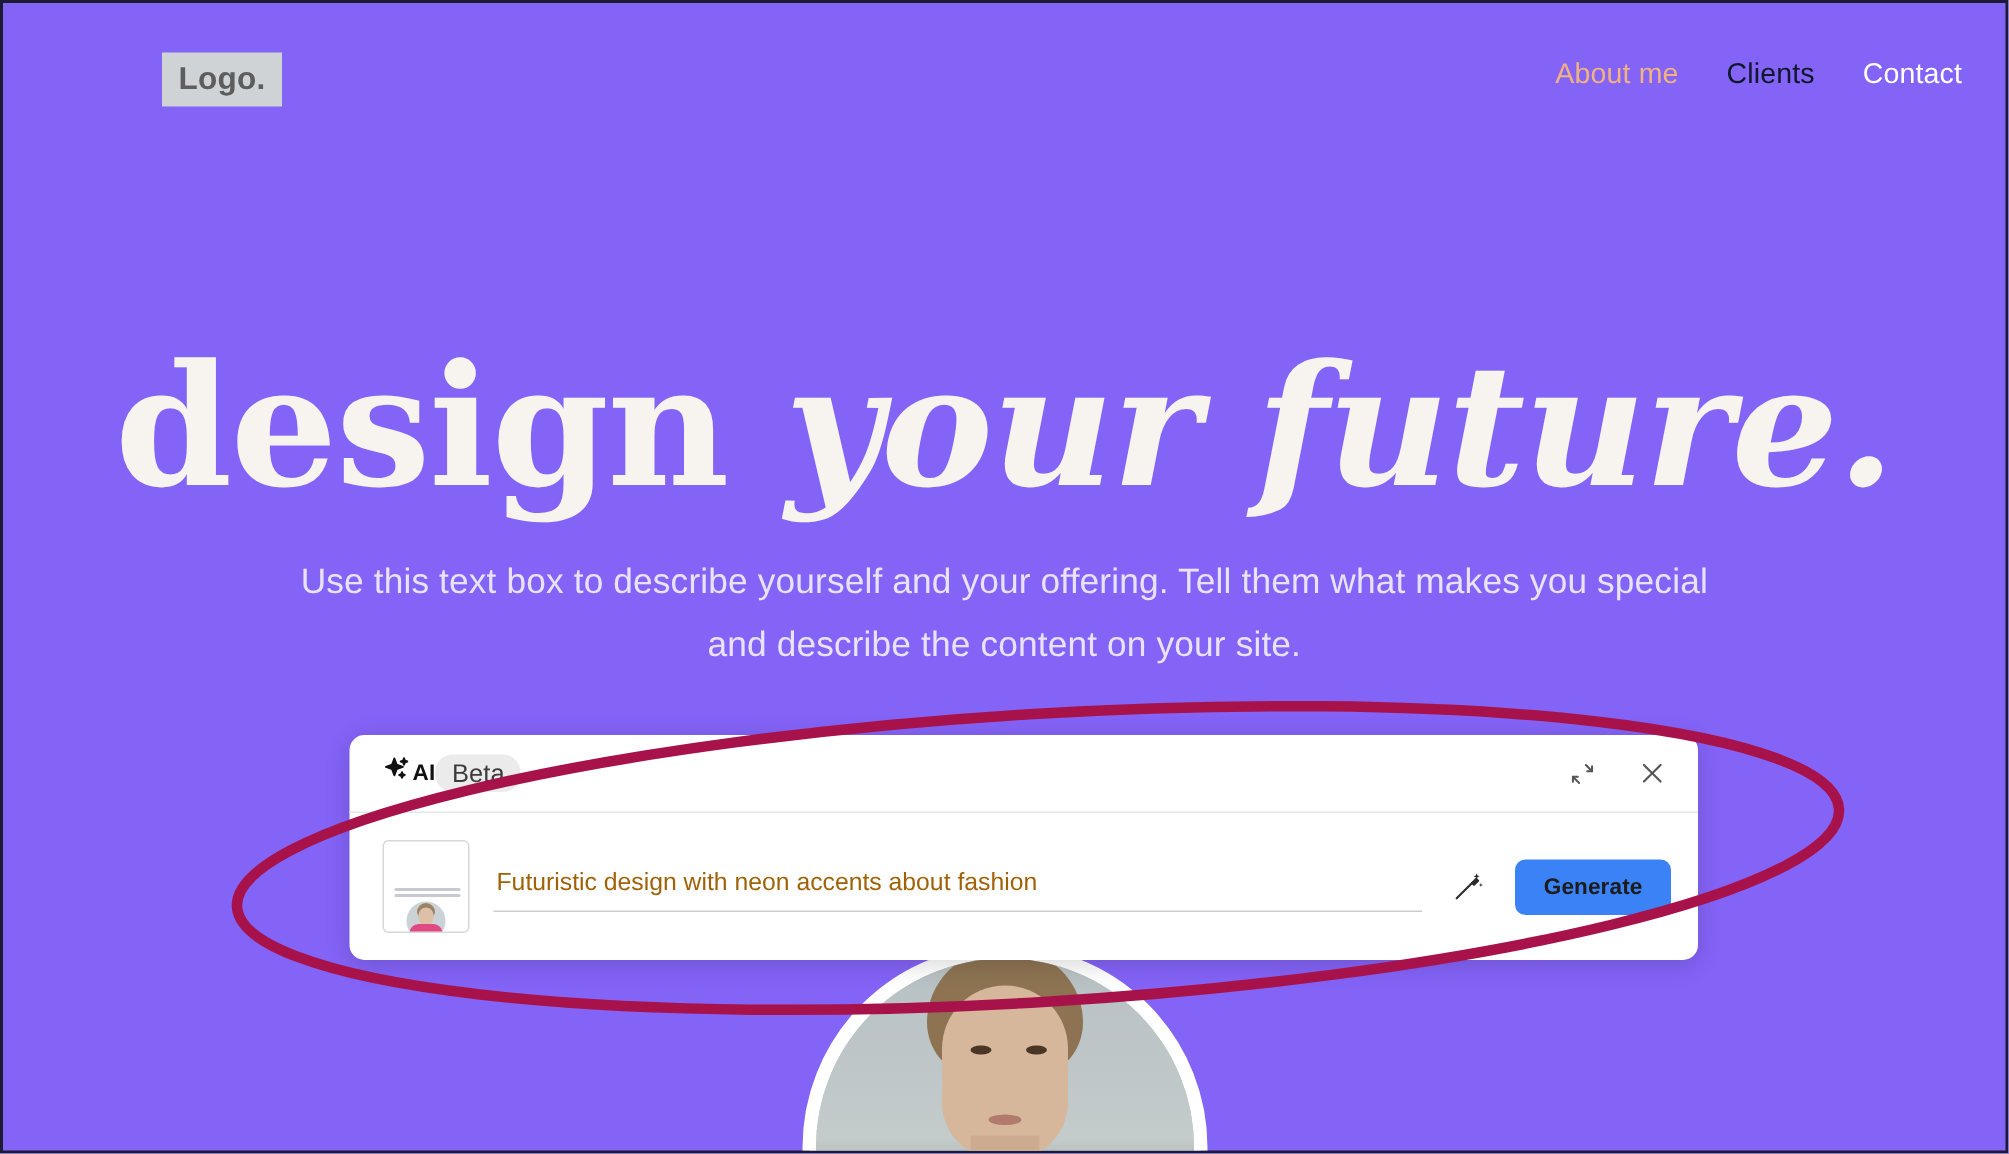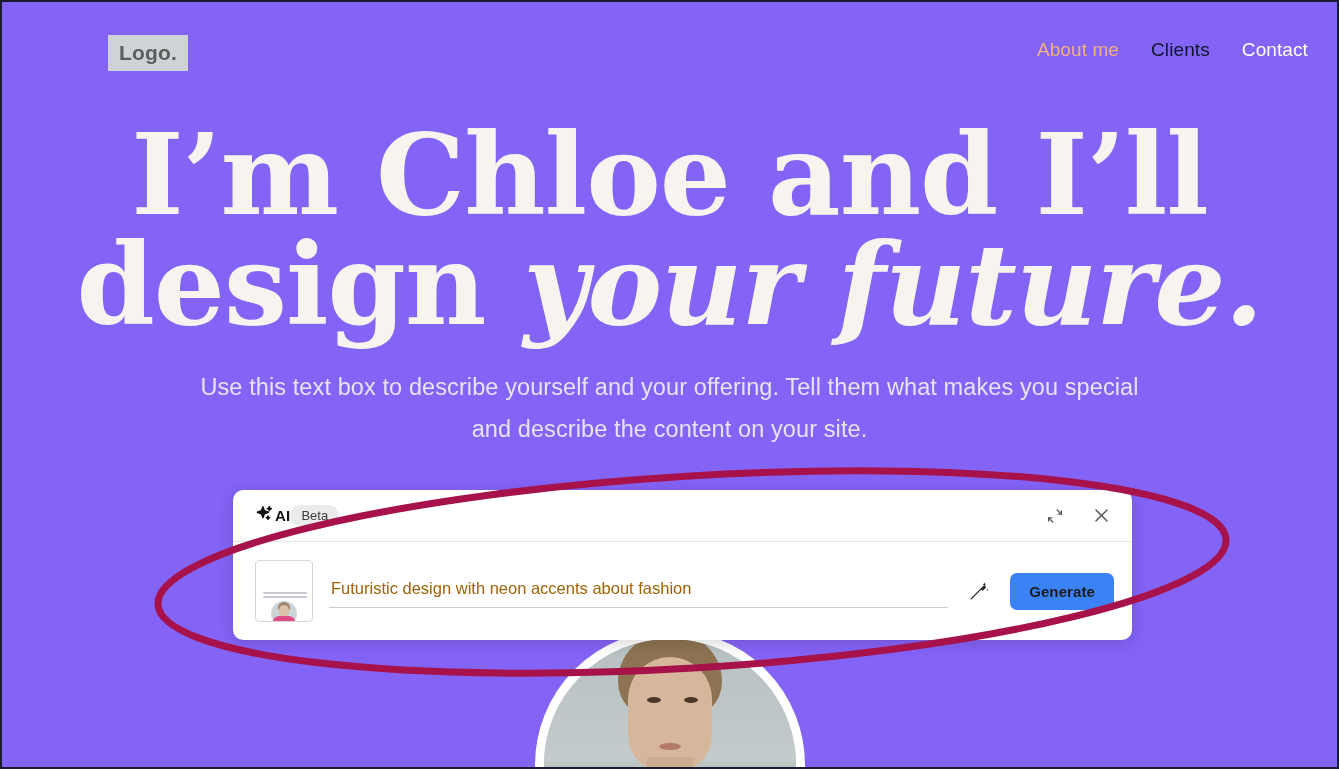--- a/index.html
+++ b/index.html
@@ -186,21 +186,21 @@
   }
   #ai-brand .label {
     font-size: 15px;
     font-weight: bold;
     color: #111111;
     letter-spacing: 0.2px;
   }
   .beta-badge {
     background: #ebebeb;
     color: #3c3c3c;
-    font-size: 13px;
+    font-size: 17px;
     padding: 4px 11px;
     border-radius: 12px;
     line-height: 1;
   }
 
   #ai-header-actions {
     margin-left: auto;
     display: flex;
     align-items: center;
     gap: 20px;
@@ -310,21 +310,21 @@
   <nav id="topnav">
     <div id="logo-badge">Logo.</div>
     <div id="navlinks">
       <a href="#" class="accent" style="color: rgb(240, 178, 127);">About me</a>
       <a href="#" style="color: #0f172a;">Clients</a>
       <a href="#" style="color: rgb(255, 255, 255);">Contact</a>
     </div>
   </nav>
 
   <section id="hero">
-    <h1 id="hero-title"><span>I’m Chloe and I’ll</span><br><span>design </span><span class="ital">your future.</span></h1>
+    <h1 id="hero-title"><br><span>design </span><span class="ital">your future.</span></h1>
     <p id="hero-sub">Use this text box to describe yourself and your offering. Tell them what makes you special and describe the content on your site.</p>
   </section>
 
   <div id="portrait">
     <div class="sky"></div>
     <div class="hair"></div>
     <div class="face"></div>
     <div class="eyeL"></div>
     <div class="eyeR"></div>
     <div class="mouth"></div>

